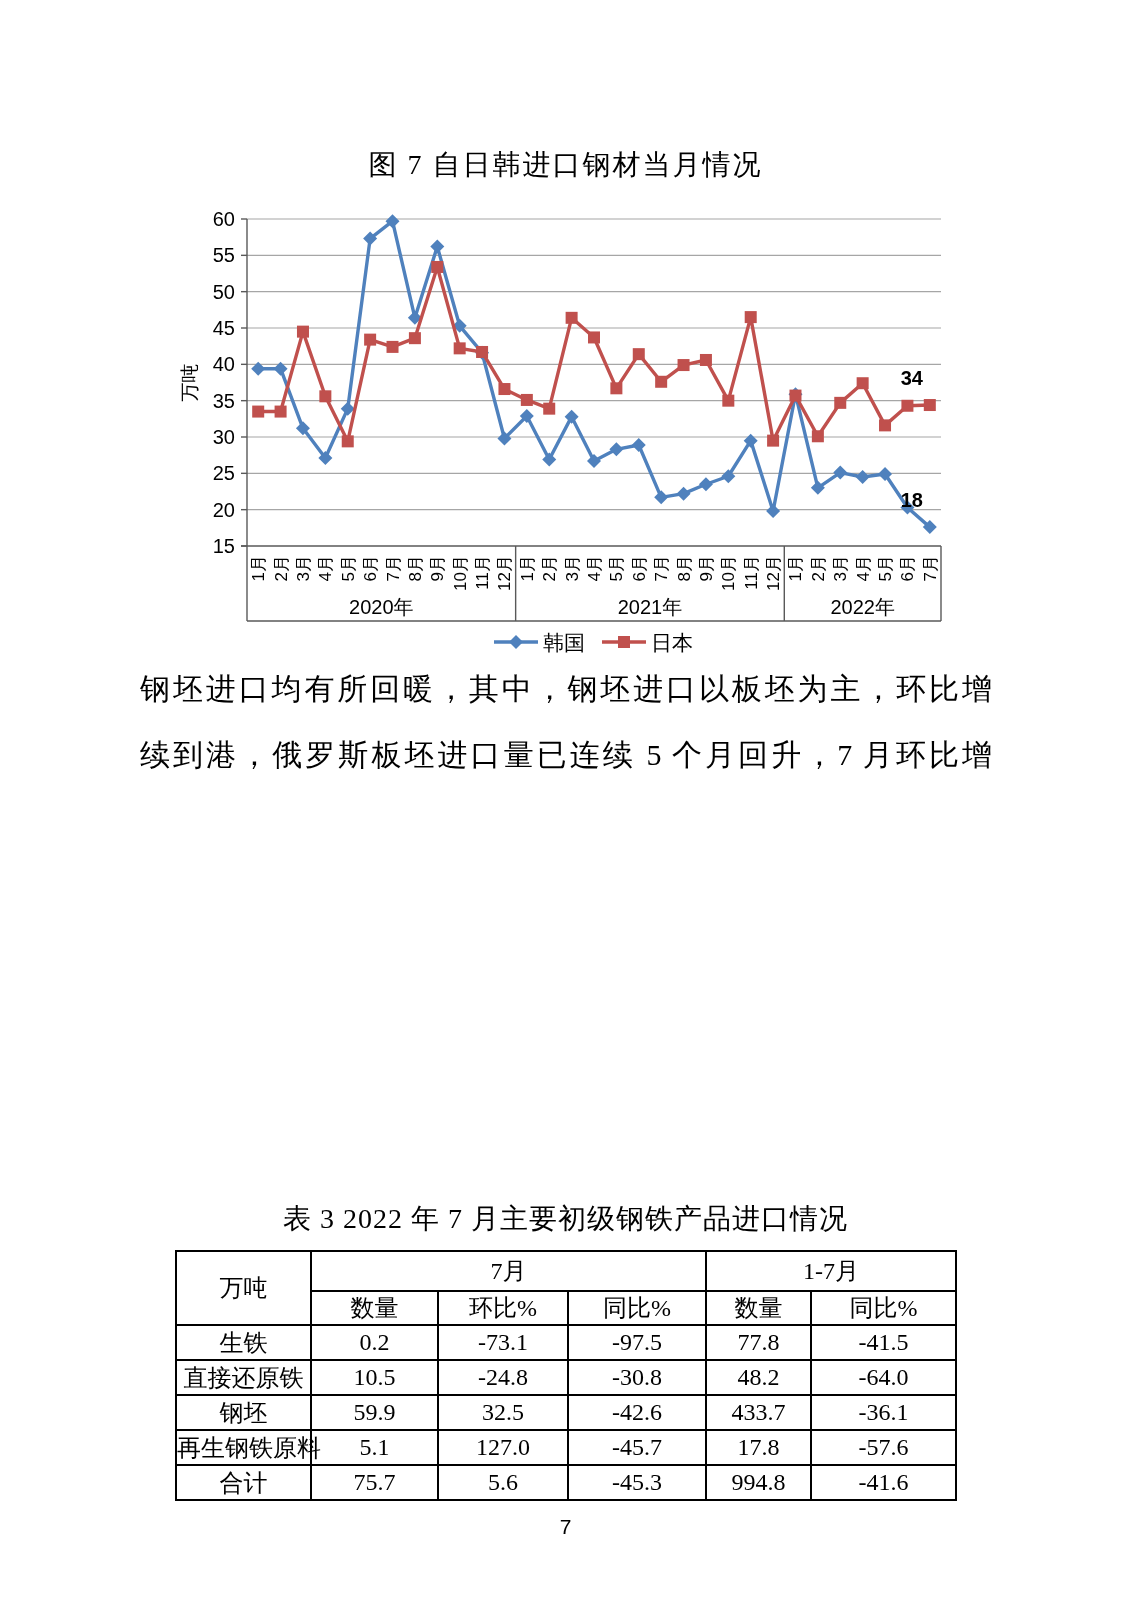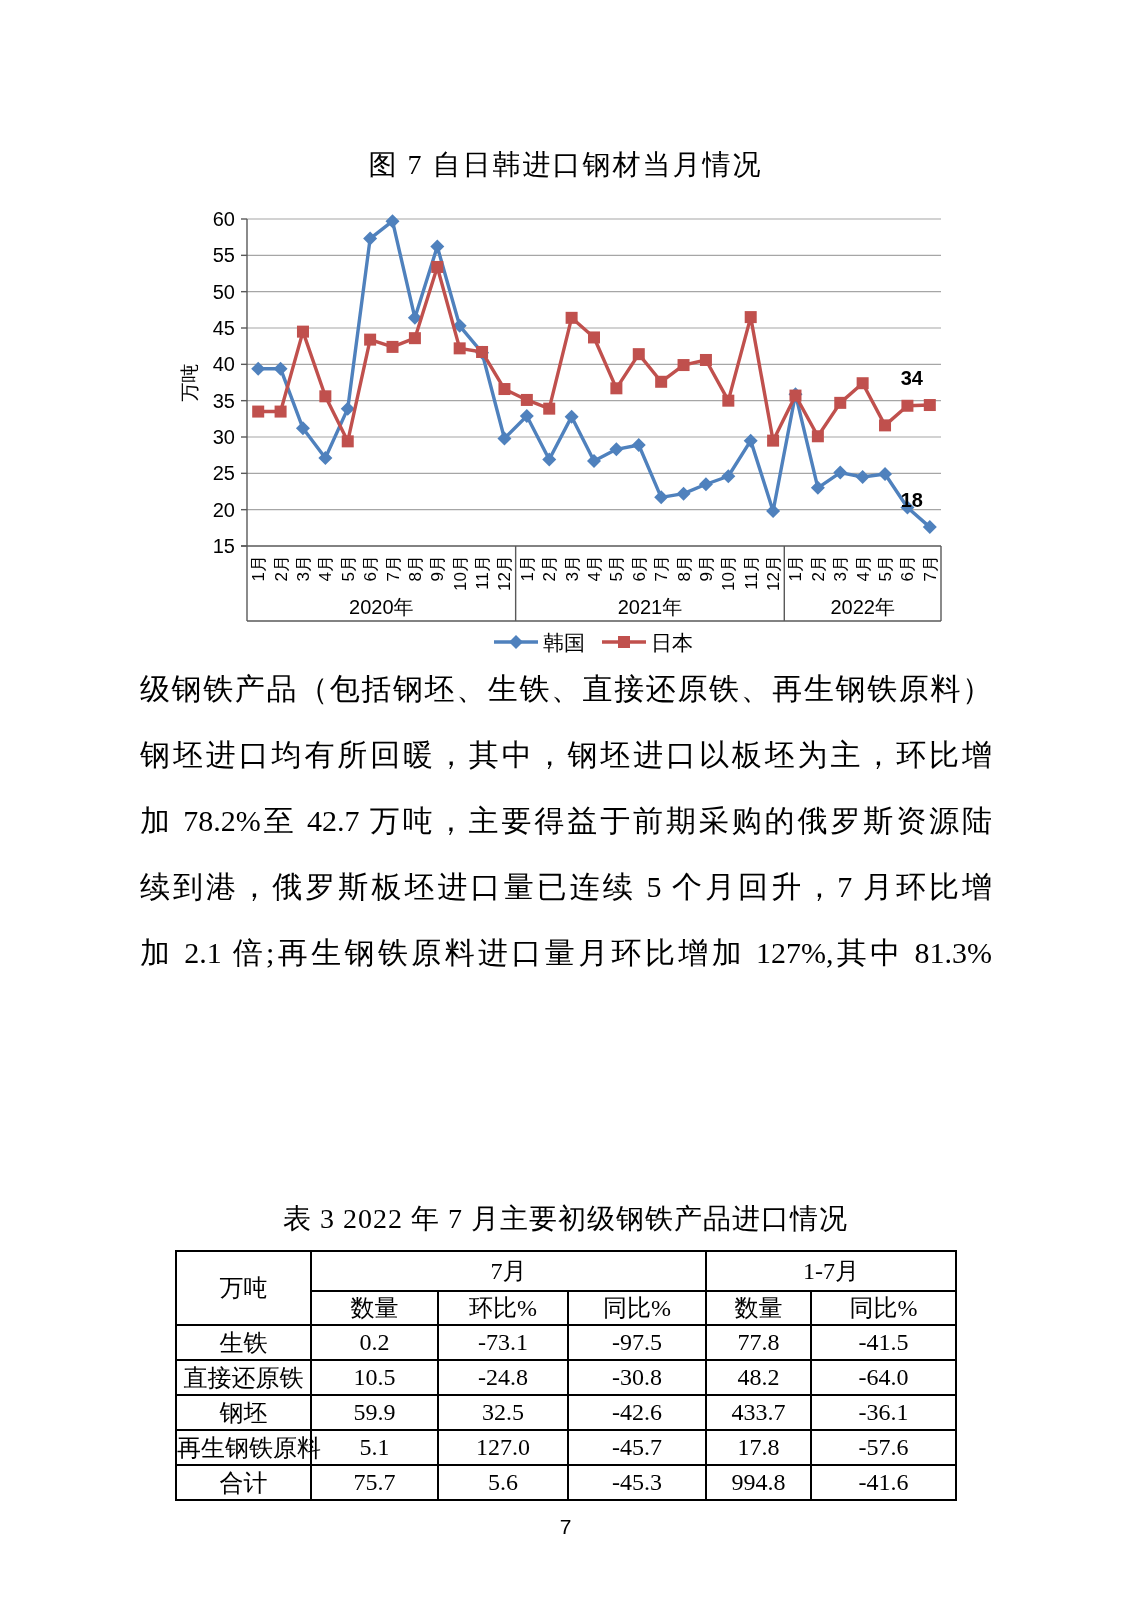--- a/index.html
+++ b/index.html
@@ -213,25 +213,22 @@
           <line x1="344" y1="452" x2="388" y2="452" stroke="#4F81BD" stroke-width="3.4"></line>
           <polygon points="366,445 373,452 366,459 359,452" fill="#4F81BD"></polygon>
           <text x="393" y="460" font-size="21" fill="#000" font-family="Liberation Serif, DejaVu Serif, serif">韩国</text>
           <line x1="452" y1="452" x2="496" y2="452" stroke="#C0504D" stroke-width="3.4"></line>
           <rect x="468" y="446" width="12" height="12" fill="#C0504D"></rect>
           <text x="501" y="460" font-size="21" fill="#000" font-family="Liberation Serif, DejaVu Serif, serif">日本</text>
         </g>
       </svg></div>
 
   <div class="paragraph" id="paragraph">
-      <div class="para-line">级钢铁产品（包括钢坯、生铁、直接还原铁、再生钢铁原料）</div>
       <div class="para-line">钢坯进口均有所回暖，其中，钢坯进口以板坯为主，环比增</div>
-      <div class="para-line">加 78.2%至 42.7 万吨，主要得益于前期采购的俄罗斯资源陆</div>
       <div class="para-line">续到港，俄罗斯板坯进口量已连续 5 个月回升，7 月环比增</div>
-      <div class="para-line">加 2.1 倍;再生钢铁原料进口量月环比增加 127%,其中 81.3%</div>
     </div>
 
   <div class="table-title">表 3 2022 年 7 月主要初级钢铁产品进口情况</div>
 
   <table class="data-table">
     <colgroup>
       <col style="width:135px">
         <col style="width:127px">
         <col style="width:130px">
       <col style="width:138px">

